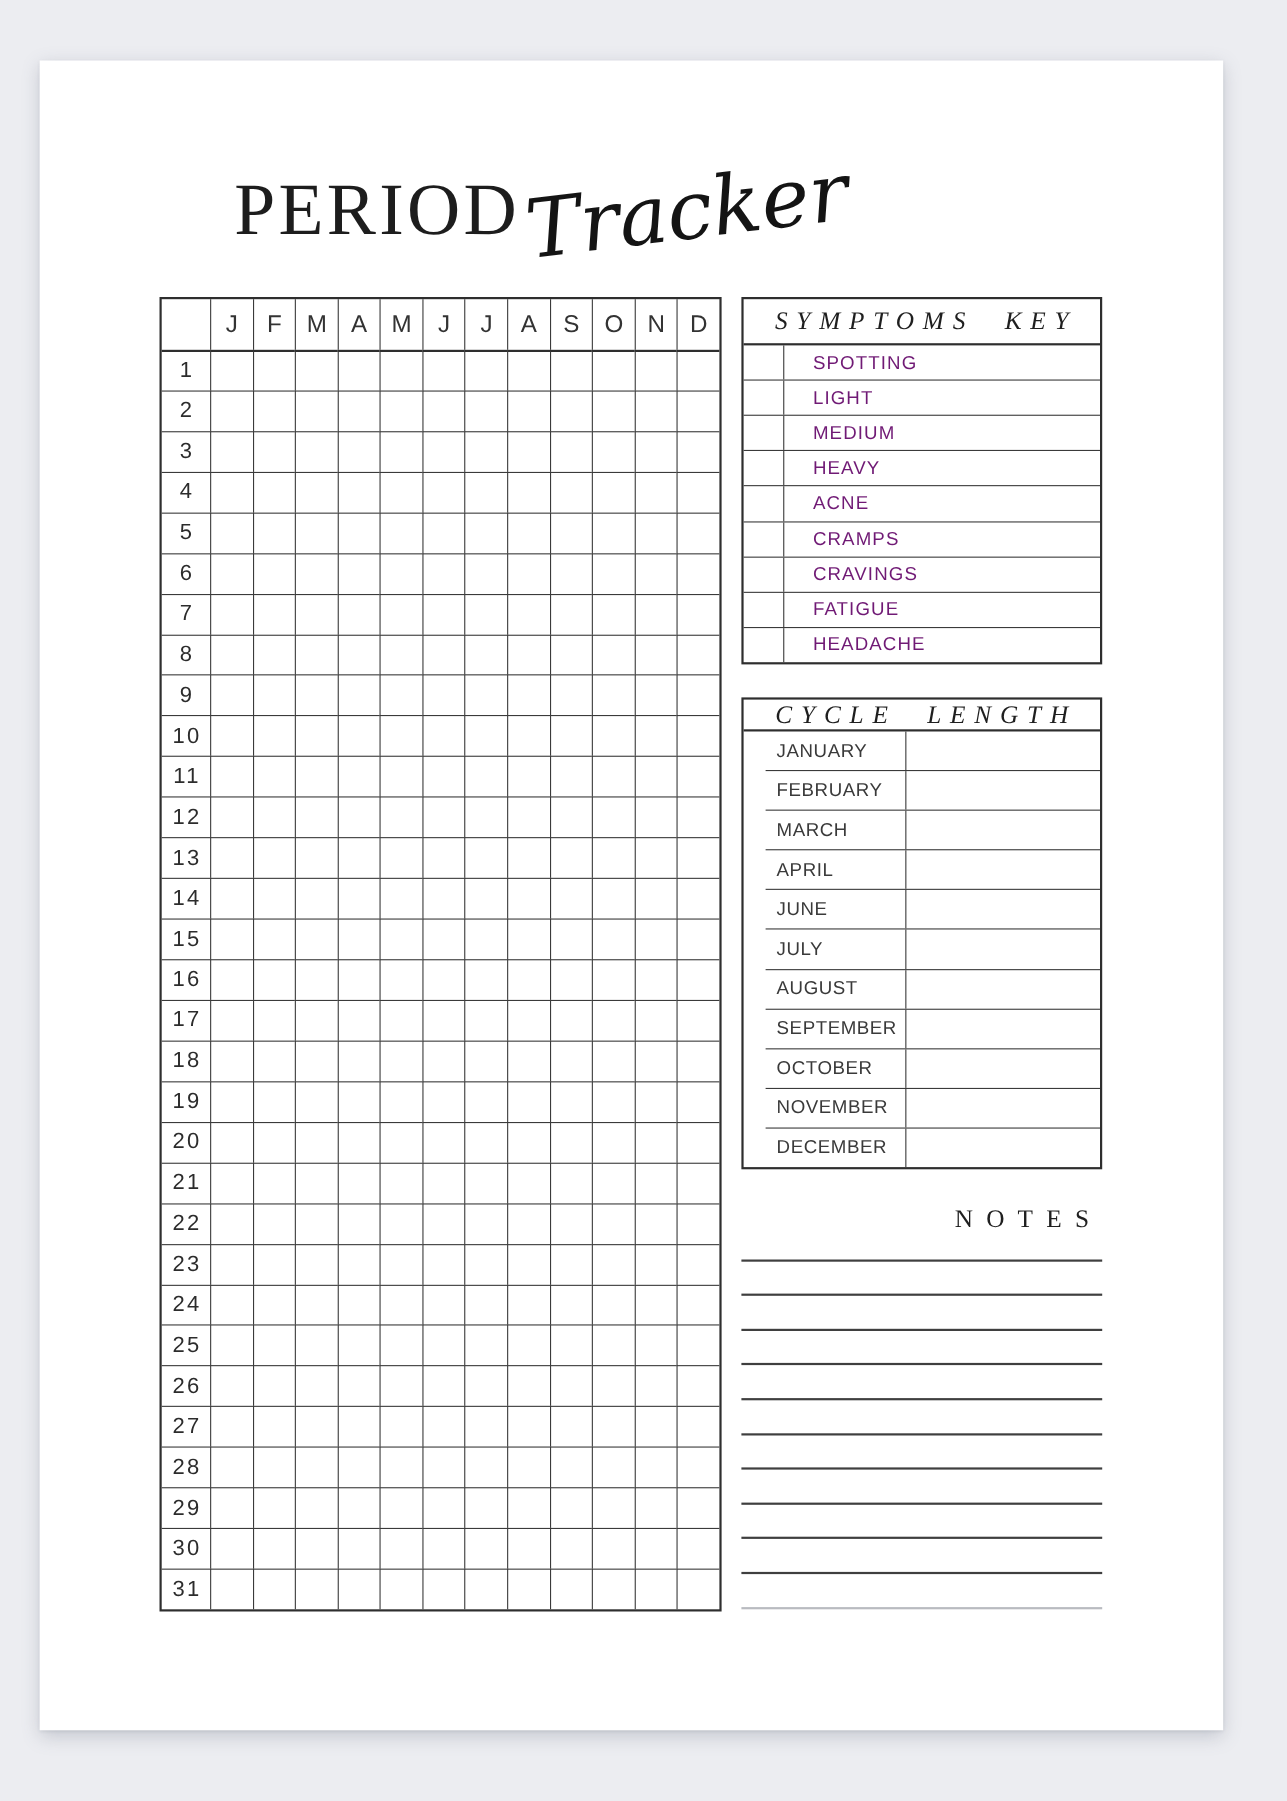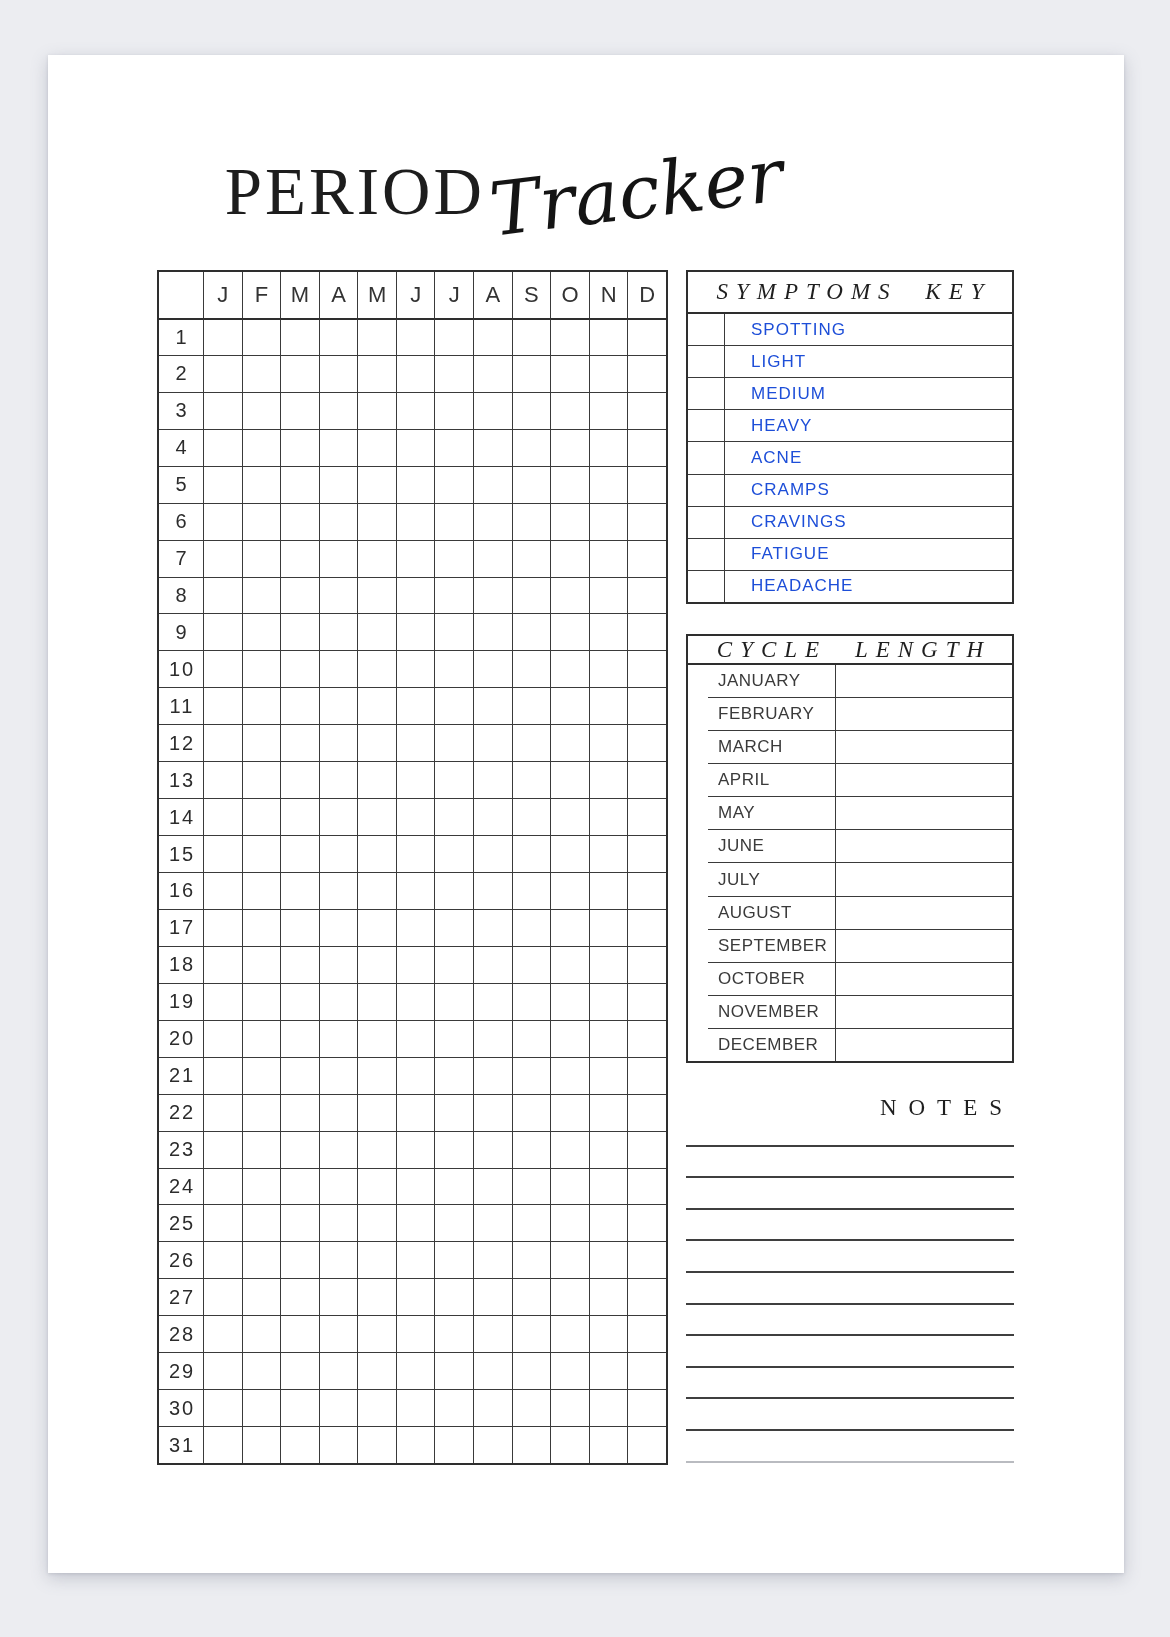--- a/index.html
+++ b/index.html
@@ -3,21 +3,21 @@
 <meta charset="utf-8">
 <style>
   * { margin:0; padding:0; box-sizing:border-box; }
   html,body { background:#ecedf1; }
   .stage {
     position:relative; width:1170px; height:1637px;
     background:#ecedf1; overflow:hidden;
     font-family:"Liberation Sans", sans-serif;
   }
   .page {
-    position:absolute; left:48px; top:55px; width:1076px; height:1518px;
+    position:absolute; left:36px; top:55px; width:1076px; height:1518px;
     background:#ffffff;
     box-shadow:0 5px 16px rgba(88,96,118,0.28), 0 1px 3px rgba(88,96,118,0.18);
   }
 
   
   .title-wrap {
     position:absolute; left:456px; top:96px; transform:translateX(-50%);
     display:flex; align-items:baseline; white-space:nowrap;
   }
   .title-main {
@@ -62,21 +62,21 @@
     letter-spacing:8px; word-spacing:14px; text-indent:8px; color:#1f1f1f;font-style:italic;
   }
   .cycle-box .box-title { height:29px; }
 
   .key-rows { flex:1; display:flex; flex-direction:column; }
   .key-row  { flex:1; display:grid; grid-template-columns:37px 1fr; }
   .key-row + .key-row { border-top:1.5px solid #3a3a3a; }
   .key-swatch { border-right:1.5px solid #3a3a3a; }
   .key-label {
     display:flex; align-items:center; padding-left:26px;
-    font-size:17px; letter-spacing:1px; color:#1d4ed8;
+    font-size:17px; letter-spacing:1px; color:#701a75;
   }
 
   .cycle-rows { flex:1; display:flex; flex-direction:column; }
   .cycle-row  { flex:1; display:grid; grid-template-columns:128px 1fr;margin-left:20px; }
   .cycle-row + .cycle-row { border-top:1.5px solid #3a3a3a; }
   .cycle-month {
     display:flex; align-items:center; padding-left:10px;
     border-right:1.5px solid #3a3a3a;
     font-size:17px; letter-spacing:0.5px; color:#3a3a3a;
   }
@@ -577,24 +577,20 @@
           </div>
           <div class="cycle-row">
             <div class="cycle-month">MARCH</div>
             <div class="cycle-value"></div>
           </div>
           <div class="cycle-row">
             <div class="cycle-month">APRIL</div>
             <div class="cycle-value"></div>
           </div>
           <div class="cycle-row">
-            <div class="cycle-month">MAY</div>
-            <div class="cycle-value"></div>
-          </div>
-          <div class="cycle-row">
             <div class="cycle-month">JUNE</div>
             <div class="cycle-value"></div>
           </div>
           <div class="cycle-row">
             <div class="cycle-month">JULY</div>
             <div class="cycle-value"></div>
           </div>
           <div class="cycle-row">
             <div class="cycle-month">AUGUST</div>
             <div class="cycle-value"></div>

